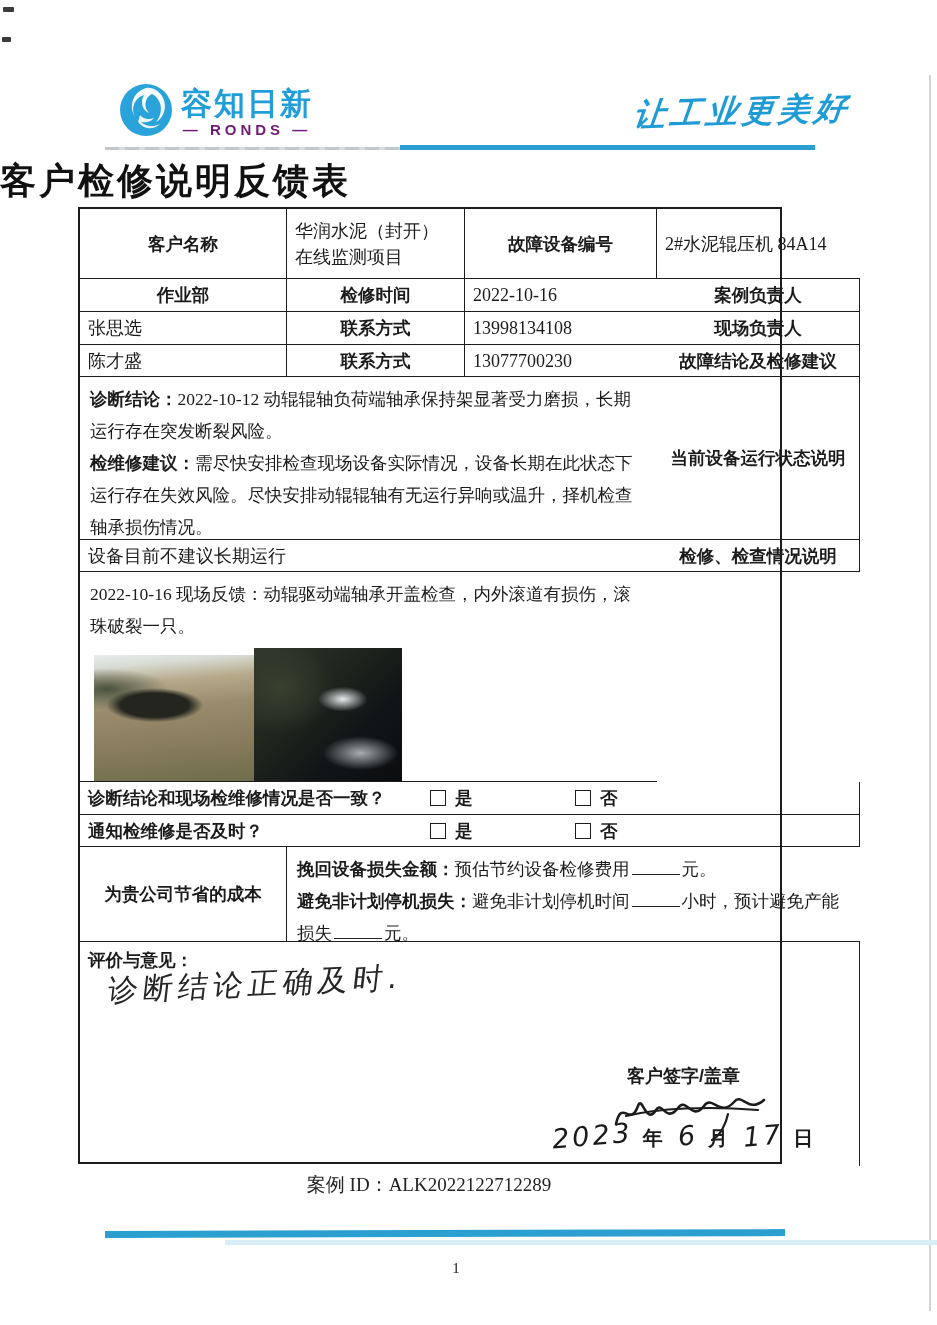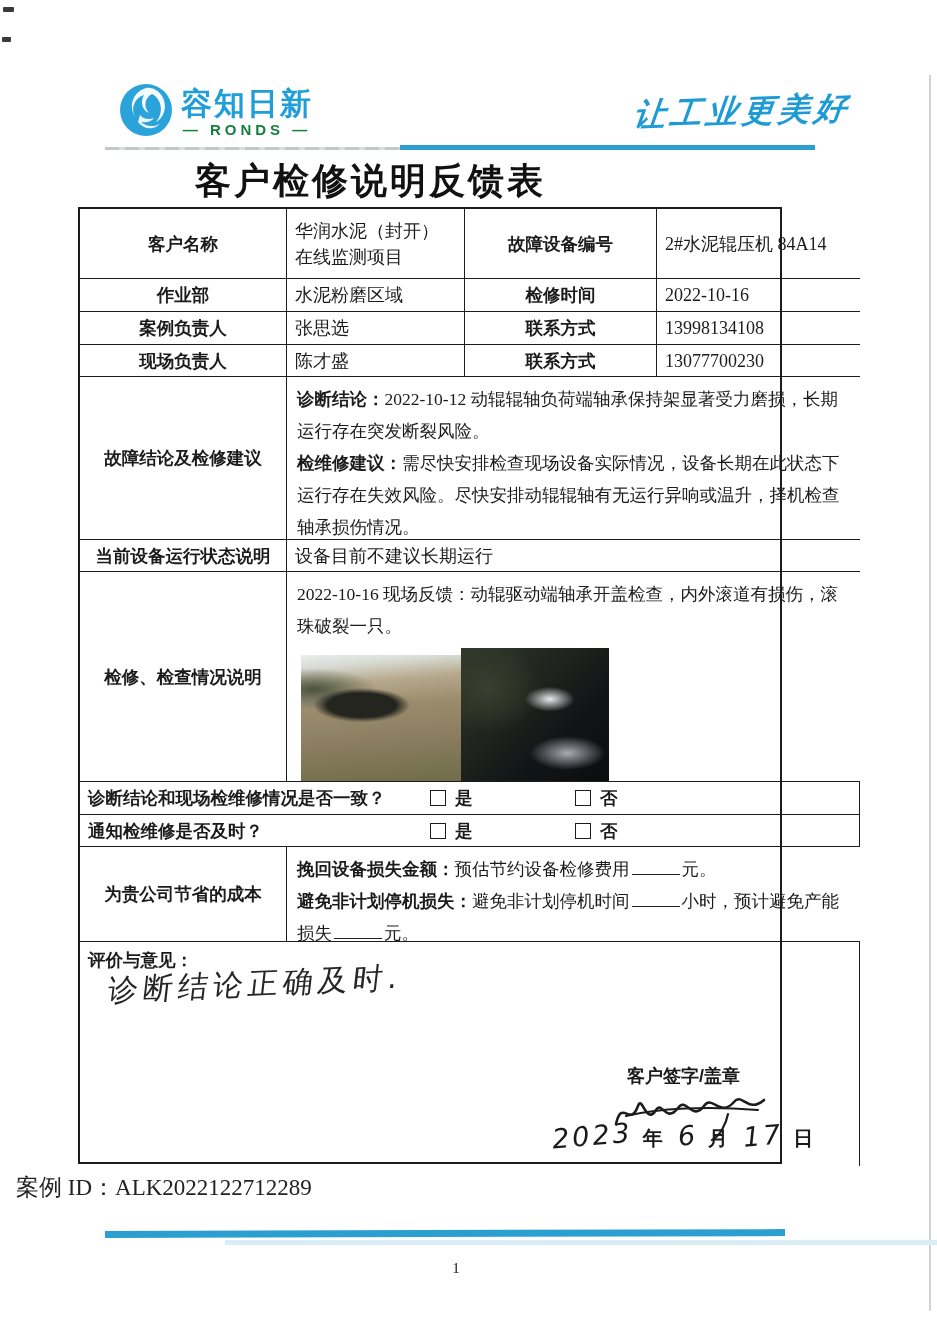--- a/index.html
+++ b/index.html
@@ -8,27 +8,27 @@
   .abs{position:absolute;}
 
   
   .speck{position:absolute;background:#3a3a3a;border-radius:1px;}
   .scan-edge{position:absolute;left:929px;top:75px;width:2px;height:1236px;background:#c8c8c8;opacity:.8;}
 
   
   .logo-wrap{left:118px;top:82px;display:flex;align-items:flex-end;}
   .logo-text{margin-left:7px;}
   .brand{font-size:31px;font-weight:bold;color:#1f9ed9;letter-spacing:2px;line-height:33px;}
-  .brand-sub{font-size:15px;font-weight:bold;color:#15803d;letter-spacing:4px;text-align:center;margin-top:1px;}
+  .brand-sub{font-size:15px;font-weight:bold;color:#701a75;letter-spacing:4px;text-align:center;margin-top:1px;}
   .slogan{left:634px;top:90px;font-size:32px;font-weight:bold;font-style:italic;color:#1e9bd5;
           transform:skewX(-8deg) rotate(-2deg);letter-spacing:4px;white-space:nowrap;}
   .rule-gray{left:105px;top:147px;width:296px;height:3px;
              background:repeating-linear-gradient(90deg,#c3c7c9 0 14px,#d9dcde 14px 20px);}
   .rule-blue{left:400px;top:145px;width:415px;height:5px;background:#2b9fd0;}
-  .doc-title{left:0;top:157px;width:741px;text-align:center;font-size:36px;font-weight:bold;
+  .doc-title{left:0;top:157px;width:741px;text-align:left;font-size:36px;font-weight:bold;
              letter-spacing:3px;color:#111;}
 
   
   .form-table{left:78px;top:207px;width:704px;height:957px;display:grid;
               grid-template-columns:207px 178px 192px 203px;
               grid-template-rows:70px 33px 33px 32px 163px 32px 210px 33px 32px 95px 224px;
               border:2.5px solid #1c1c1c;box-sizing:border-box;font-size:17px;}
   .cell{border-right:1.5px solid #1c1c1c;border-bottom:1.5px solid #1c1c1c;box-sizing:border-box;
         display:flex;align-items:center;overflow:hidden;}
   .cell.last-col{border-right:none;}
@@ -67,22 +67,22 @@
   .hand-comment{position:absolute;left:28px;top:22px;font-size:30px;letter-spacing:5px;color:#262626;
                 transform:rotate(-2.5deg) skewX(-9deg);font-family:"DejaVu Sans",sans-serif;white-space:nowrap;}
   .sig-label{position:absolute;left:547px;top:122px;font-weight:bold;font-size:18px;}
   .sig-scribble{position:absolute;left:528px;top:142px;}
   .date-line{position:absolute;left:462px;top:178px;font-size:20px;font-weight:bold;
              font-family:"Liberation Serif","DejaVu Serif",serif;white-space:nowrap;}
   .hand-num{display:inline-block;font-family:"DejaVu Sans",sans-serif;font-weight:400;font-style:italic;
             font-size:27px;transform:rotate(-5deg);letter-spacing:3px;color:#1a1a1a;margin:0 10px;}
 
   
-  .case-id{left:16px;top:1172px;width:858px;text-align:left;
-           font-family:"Liberation Serif","DejaVu Serif",serif;font-size:23px;color:#222;}
+  .case-id{left:0;top:1172px;width:858px;text-align:center;
+           font-family:"Liberation Serif","DejaVu Serif",serif;font-size:19px;color:#222;}
   .page-num{left:0;top:1260px;width:912px;text-align:center;
             font-family:"Liberation Serif","DejaVu Serif",serif;font-size:15px;}
   .bottom-bar{left:105px;top:1230px;width:680px;height:7px;background:#2b9fd0;transform:rotate(-0.15deg);}
   .bottom-bar-echo{left:225px;top:1240px;width:712px;height:5px;background:#d9edf7;}
 </style>
 </head>
 <body>
 
 <div class="speck" style="left:3px;top:7px;width:11px;height:5px;"></div>
 <div class="speck" style="left:2px;top:37px;width:9px;height:5px;"></div>
@@ -105,21 +105,20 @@
 <div class="abs doc-title">客户检修说明反馈表</div>
 
 <div class="abs form-table">
 
   <div class="cell lbl">客户名称</div>
   <div class="cell val">华润水泥（封开）在线监测项目</div>
   <div class="cell lbl">故障设备编号</div>
   <div class="cell val last-col">2#水泥辊压机 84A14</div>
 
   <div class="cell lbl">作业部</div>
-  <div class="cell val">水泥粉磨区域</div>
   <div class="cell lbl">检修时间</div>
   <div class="cell val last-col">2022-10-16</div>
 
   <div class="cell lbl">案例负责人</div>
   <div class="cell val">张思选</div>
   <div class="cell lbl">联系方式</div>
   <div class="cell val last-col">13998134108</div>
 
   <div class="cell lbl">现场负责人</div>
   <div class="cell val">陈才盛</div>

